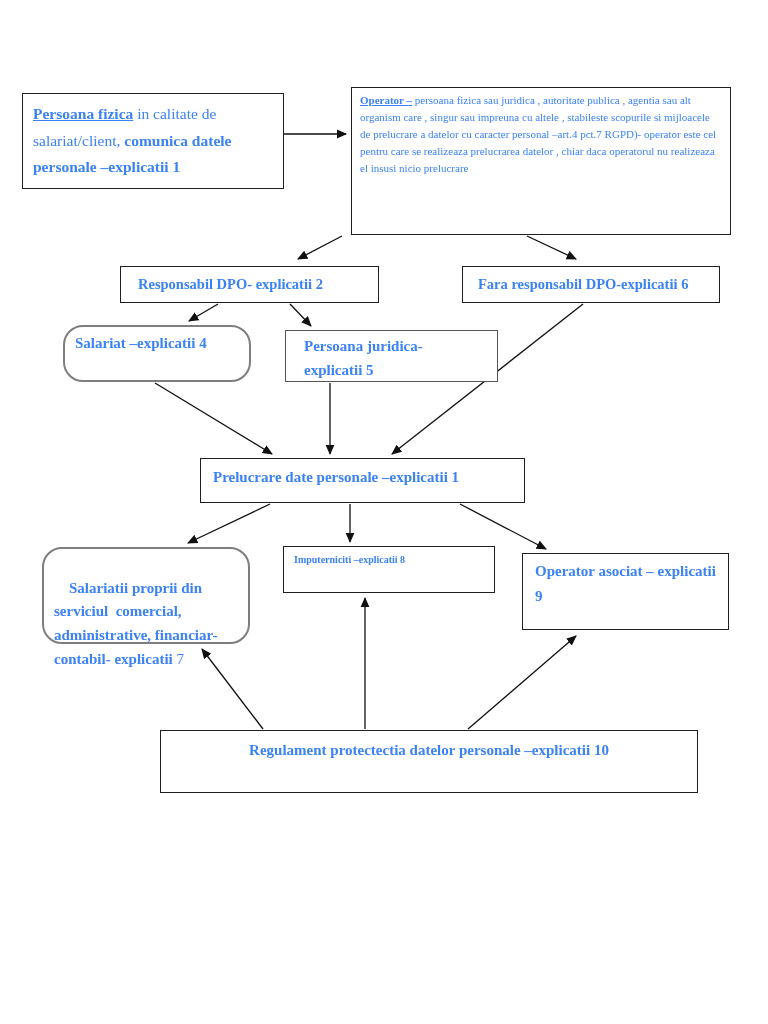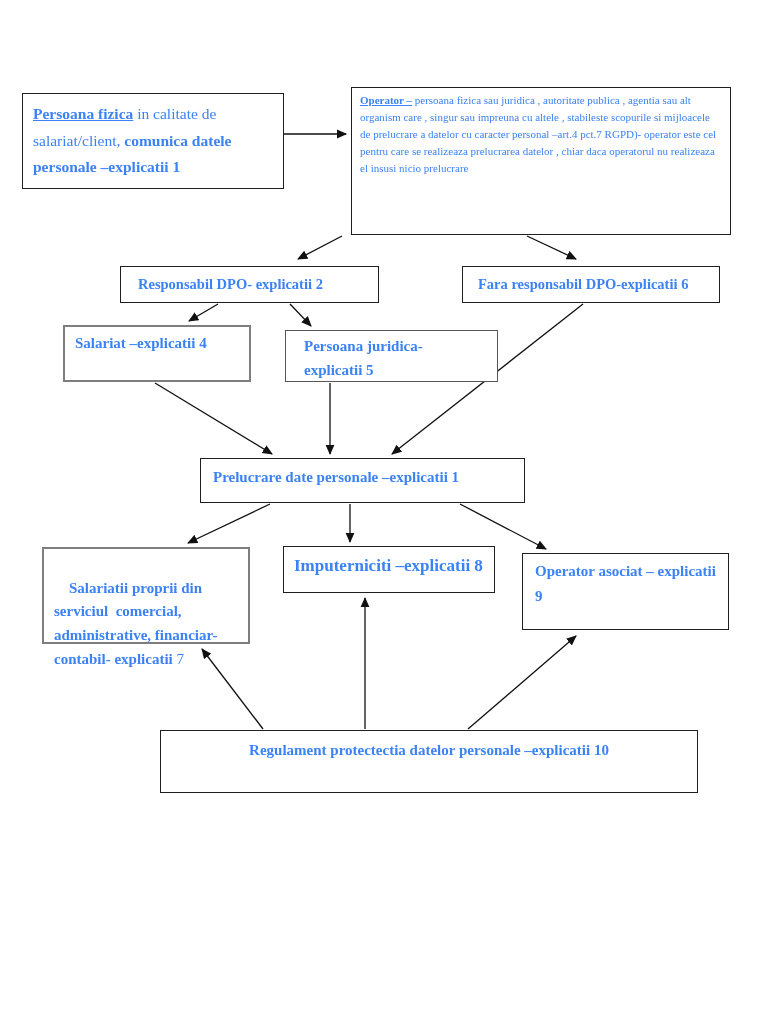--- a/index.html
+++ b/index.html
@@ -14,21 +14,21 @@
   }
   .box {
     position: absolute;
     background: #ffffff;
     border: 1.6px solid #1f1f1f;
     box-sizing: border-box;
     font-size: 15px;
     font-weight: bold;
     line-height: 1.6;
   }
-  .grey-border { border-color: #7e7e7e; border-width: 2px; }
+  .grey-border { border-color: #7e7e7e; border-width: 2px; border-radius: 20px; }
   .arrows { position: absolute; left: 0; top: 0; pointer-events: none; }
 
   .b-persoana { left: 22px; top: 93px; width: 262px; height: 96px;
                 padding: 7px 10px; font-size: 15.5px; line-height: 1.72; }
   .b-persoana .t-normal { font-weight: normal; }
   .b-persoana .t-underline { text-decoration: underline; }
 
   .b-operator { left: 351px; top: 87px; width: 380px; height: 148px;
                 padding: 4px 8px; font-weight: normal; font-size: 11px;
                 line-height: 1.55; }
@@ -45,21 +45,21 @@
           padding: 3px 18px; line-height: 1.6; border-color: #565656; }
 
   .b-prelucrare { left: 200px; top: 458px; width: 325px; height: 45px;
                   padding: 6px 12px; }
 
   .b-salariatii { left: 42px; top: 547px; width: 208px; height: 97px;
                   padding: 4px 10px; line-height: 1.58; white-space: pre-wrap; }
   .b-salariatii .t-num { font-weight: normal; }
 
   .b-imputerniciti { left: 283px; top: 546px; width: 212px; height: 47px;
-                     padding: 5px 10px; font-size: 17px; }
+                     padding: 5px 10px; font-size: 10px; }
 
   .b-opasociat { left: 522px; top: 553px; width: 207px; height: 77px;
                  padding: 5px 12px; line-height: 1.65; }
 
   .b-regulament { left: 160px; top: 730px; width: 538px; height: 63px;
                   padding: 7px 10px; text-align: center; }
 </style>
 </head>
 <body>
 

